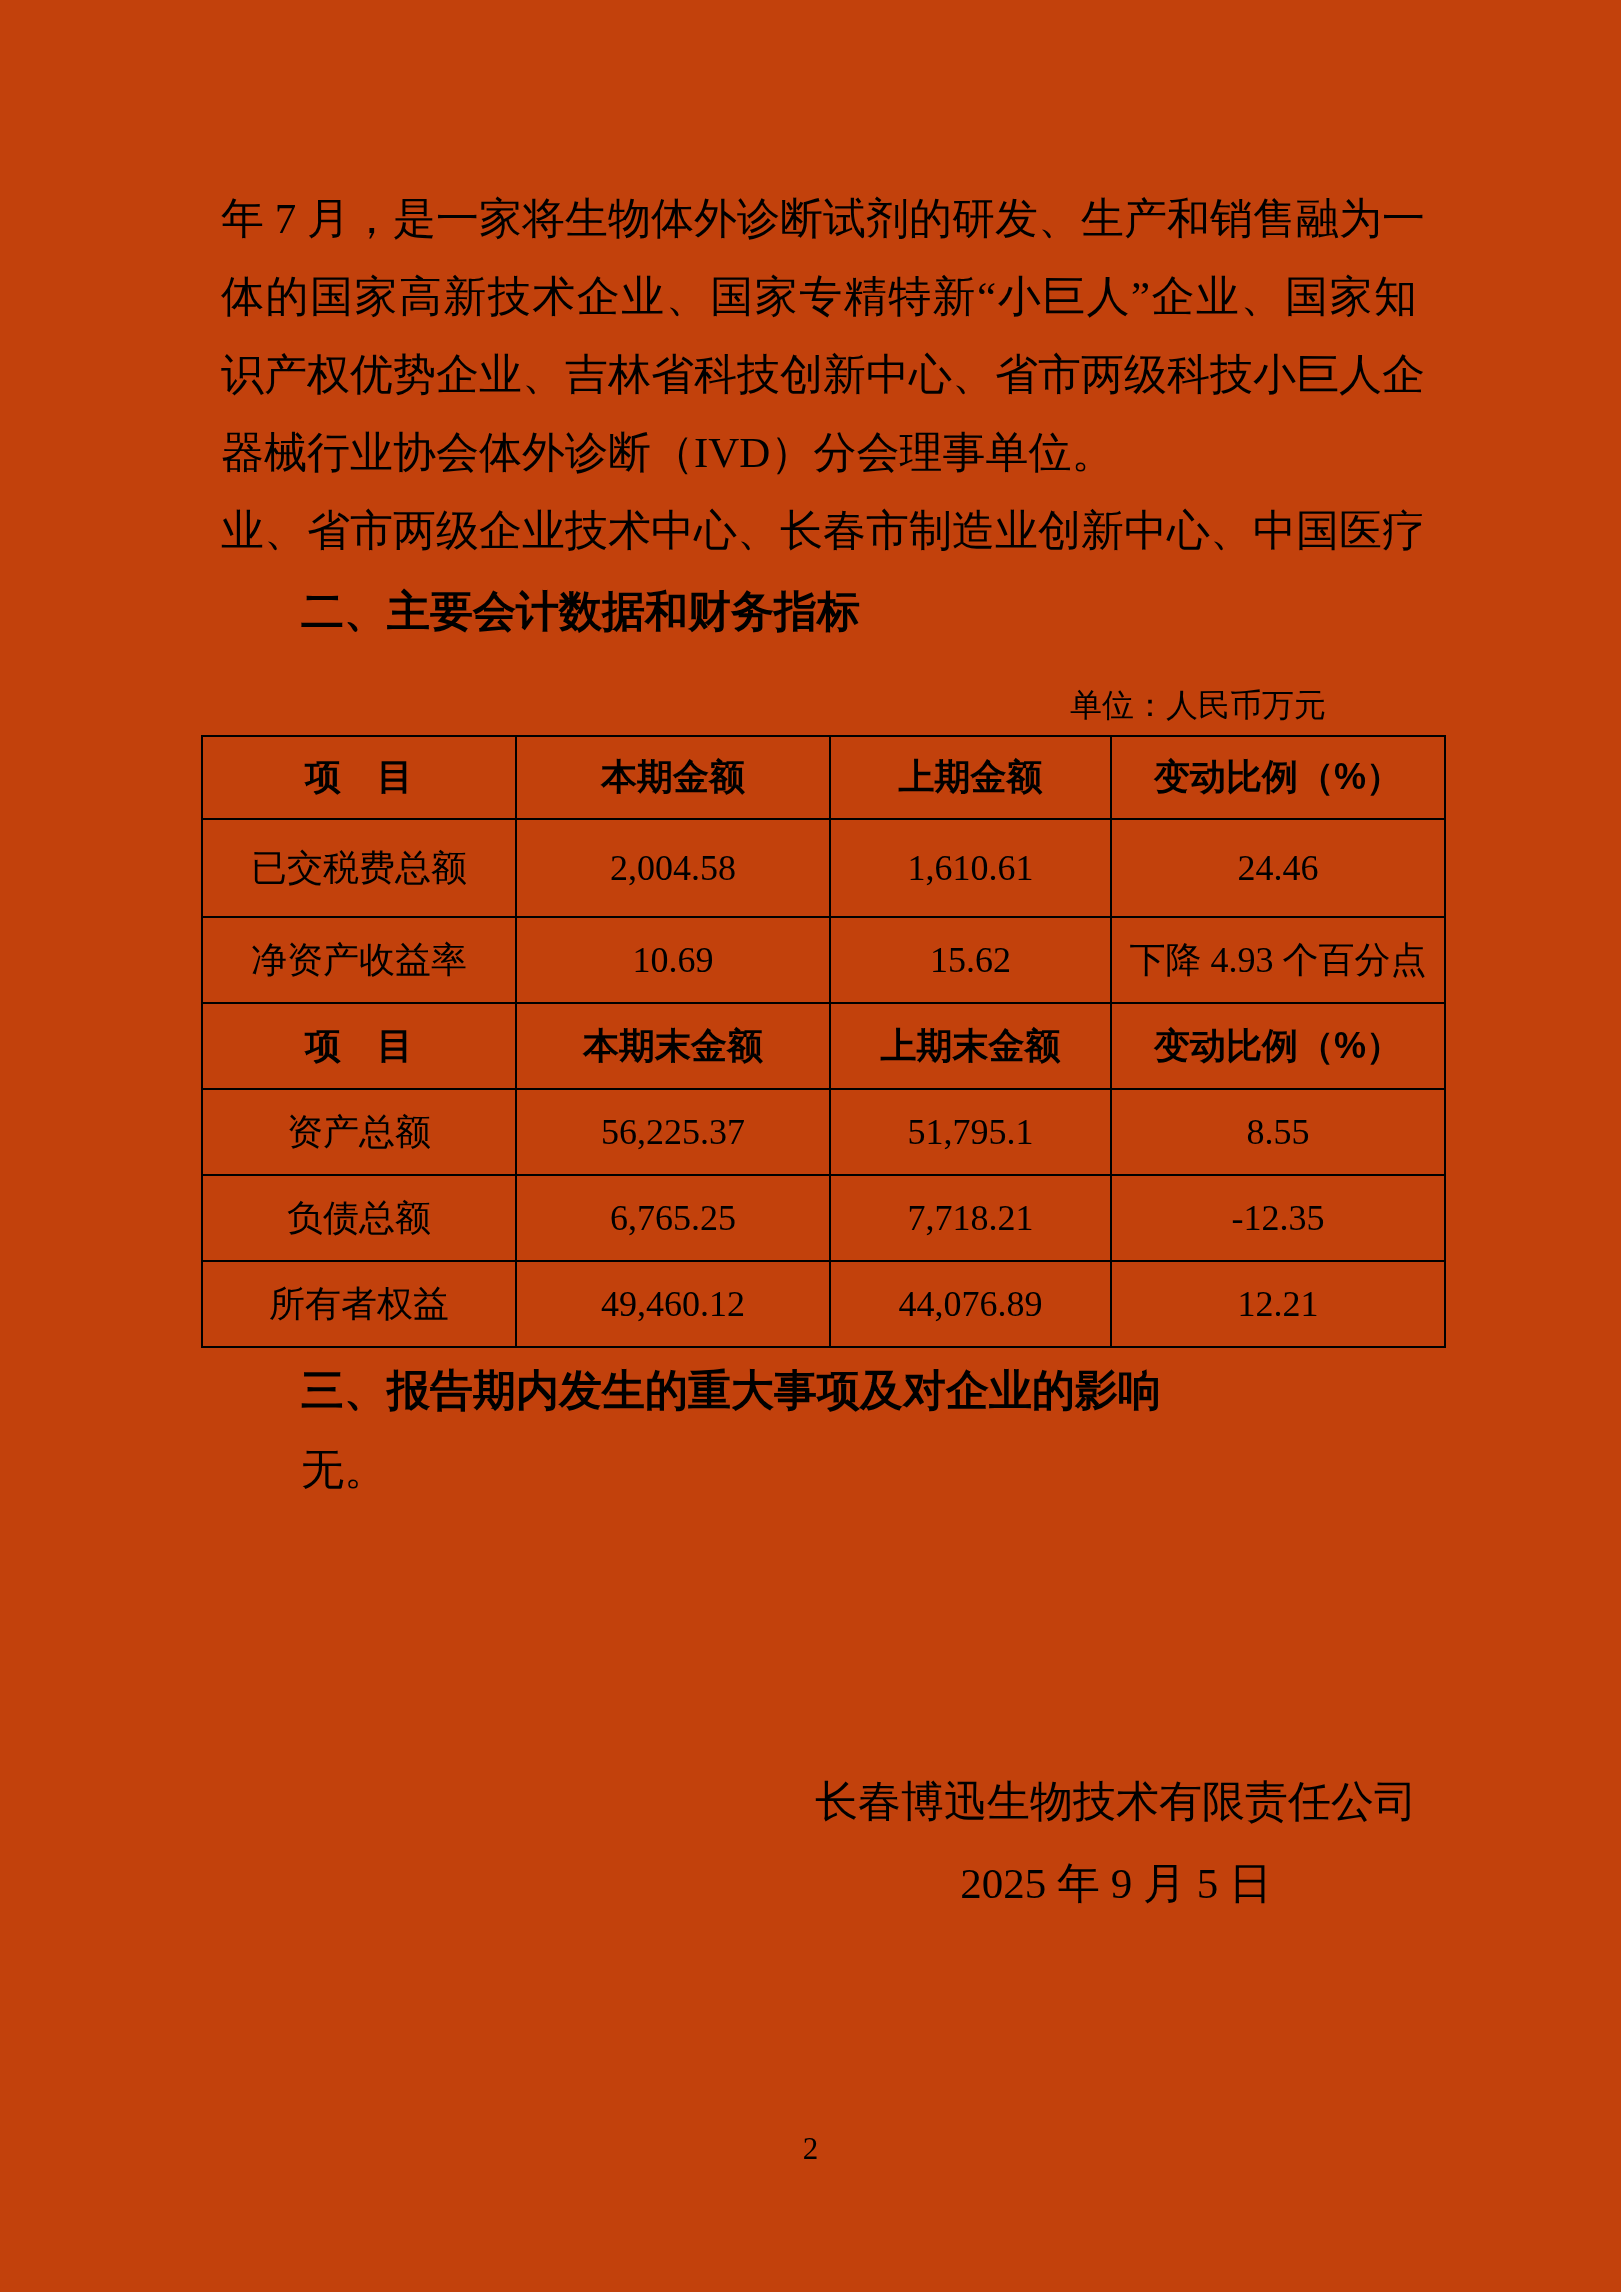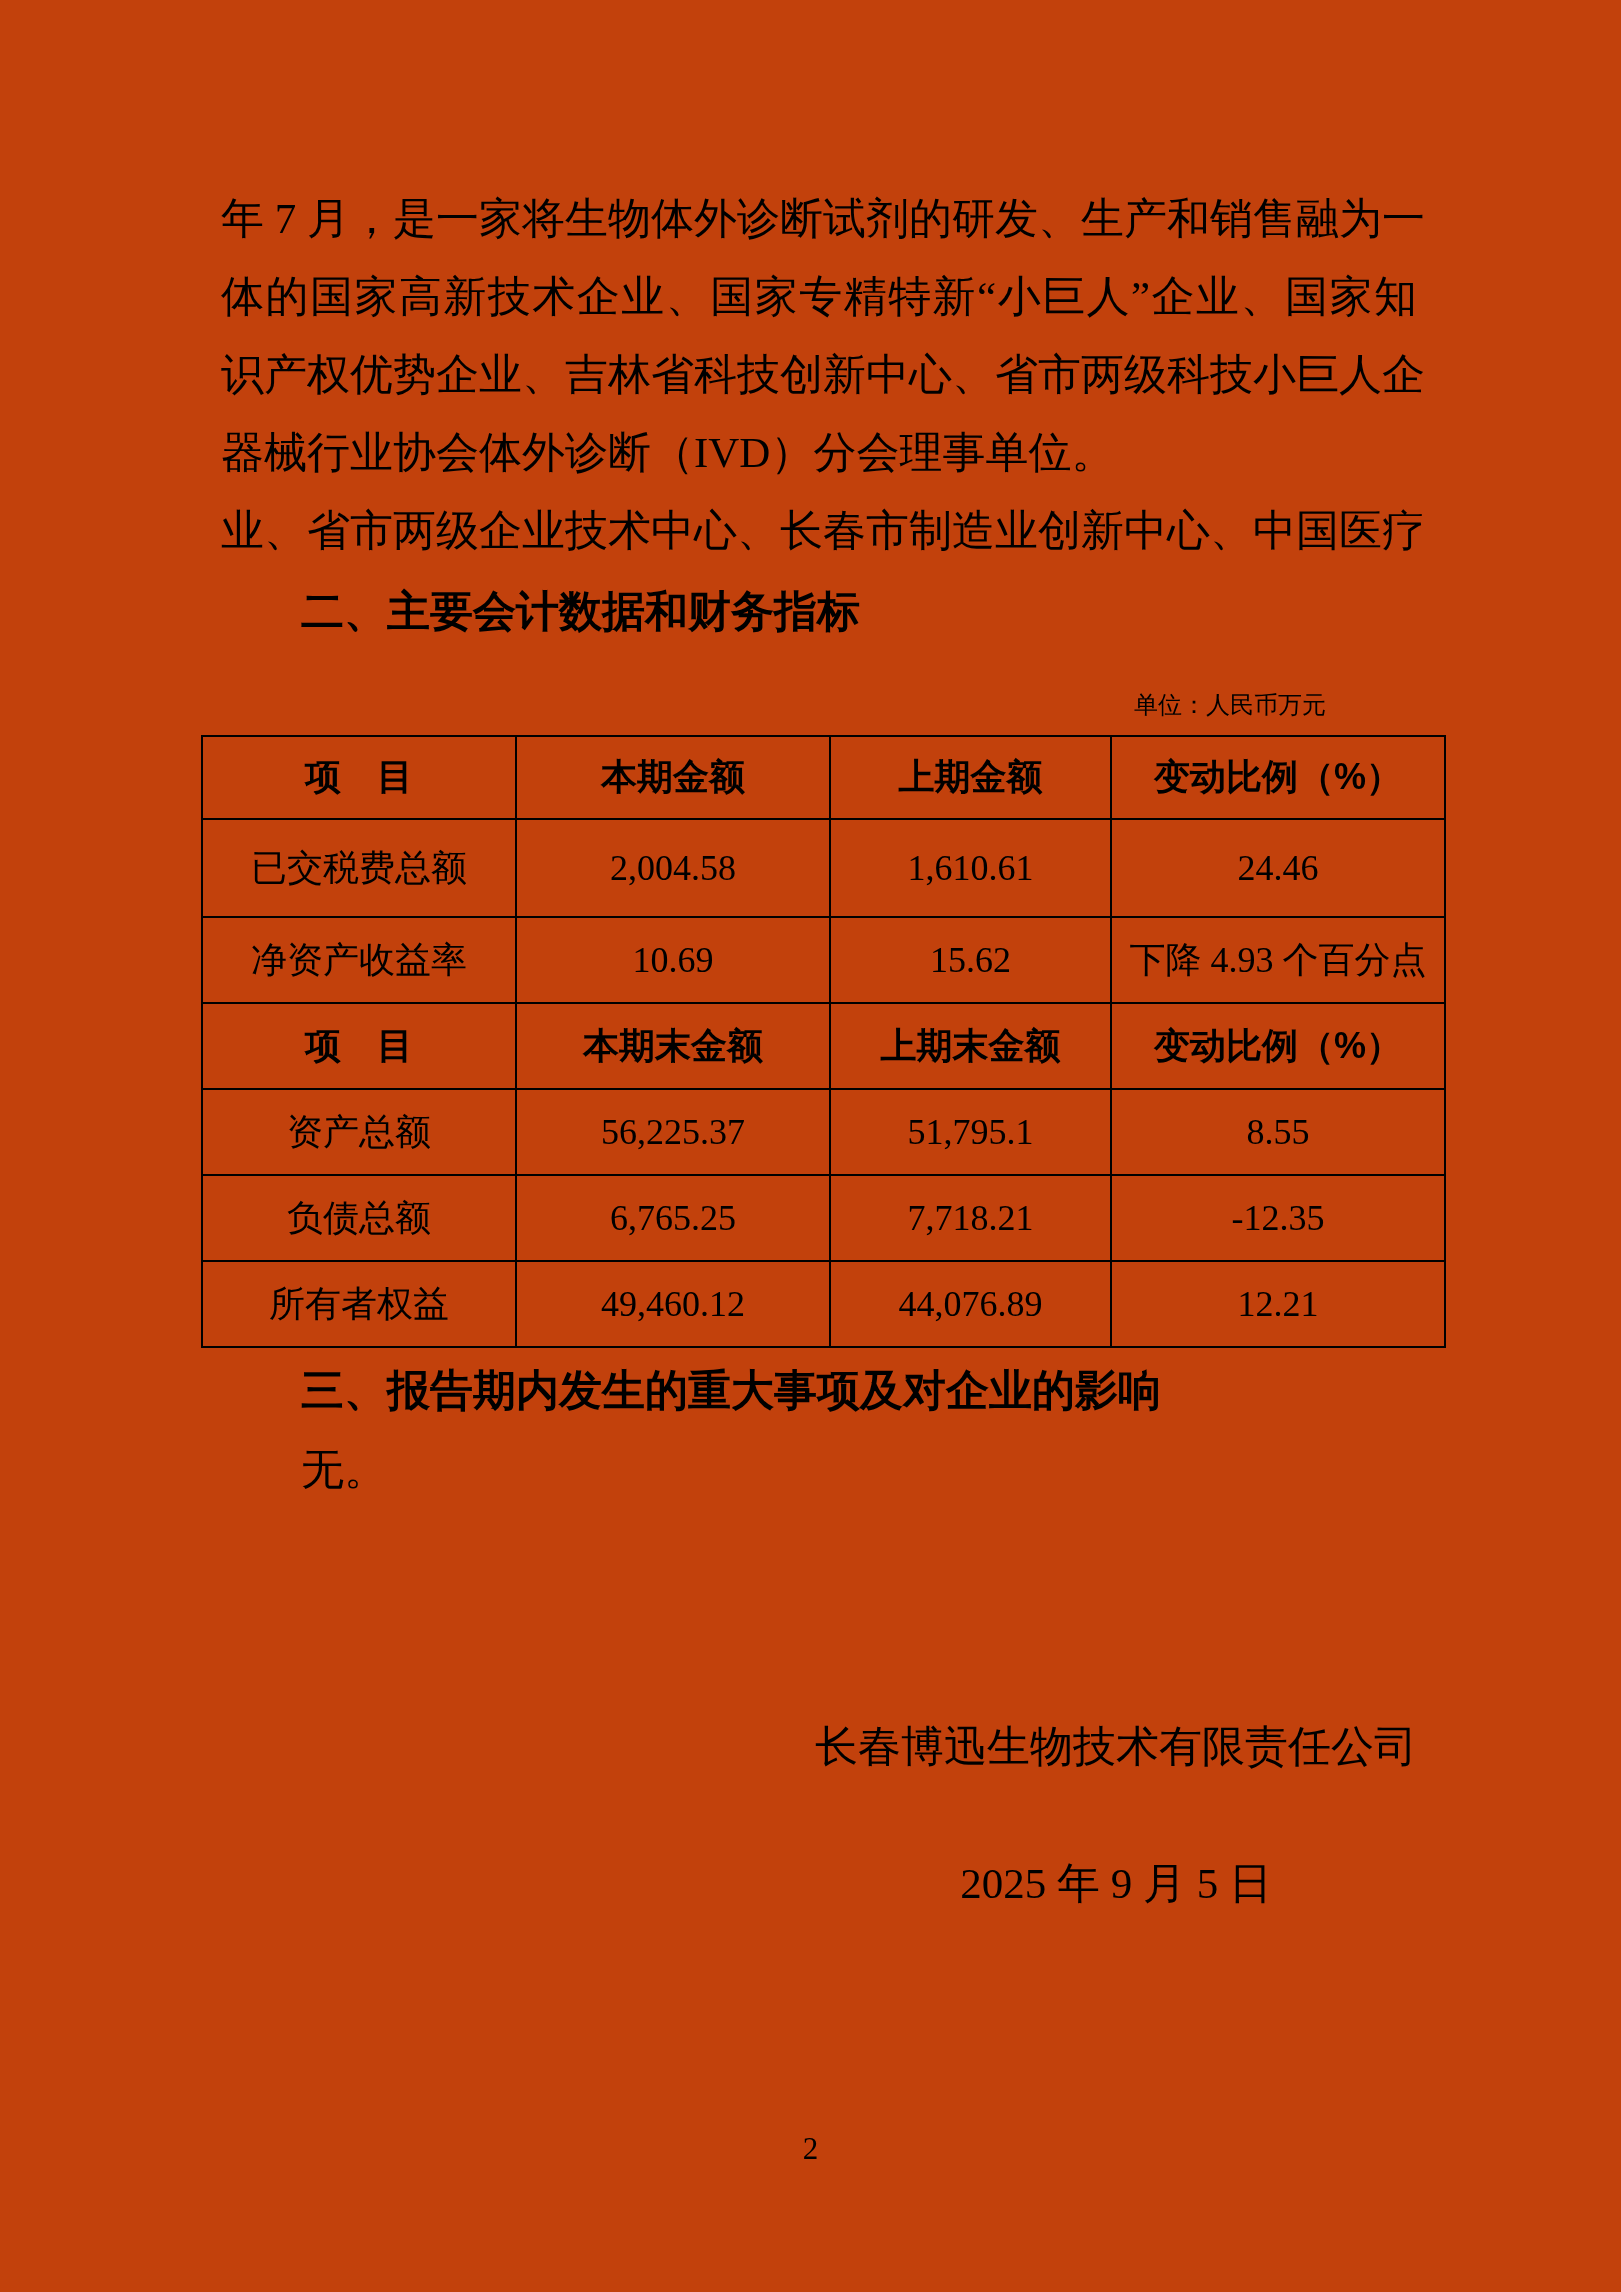--- a/index.html
+++ b/index.html
@@ -45,21 +45,21 @@
     white-space: nowrap;
   }
   .sec2 { top: 572px; }
   .sec3 { top: 1351px; text-align: right; }
 
   
   .unit-label {
     position: absolute;
     top: 683px;
     right: 295px;
-    font-size: 24px;
+    font-size: 32px;
     line-height: 44px;
     white-space: nowrap;
   }
 
   
   .fin-table {
     position: absolute;
     left: 201px;
     top: 735px;
     width: 1243px;
@@ -96,21 +96,21 @@
 
   
   .signature {
     position: absolute;
     left: 610px;
     width: 1012px;
     text-align: center;
     font-size: 43px;
     line-height: 78px;
   }
-  .sig-company { top: 1708px; }
+  .sig-company { top: 1763px; }
   .sig-date { top: 1845px; }
 
   
   .page-number {
     position: absolute;
     left: 0;
     top: 2129px;
     width: 100%;
     text-align: center;
     font-size: 31px;

